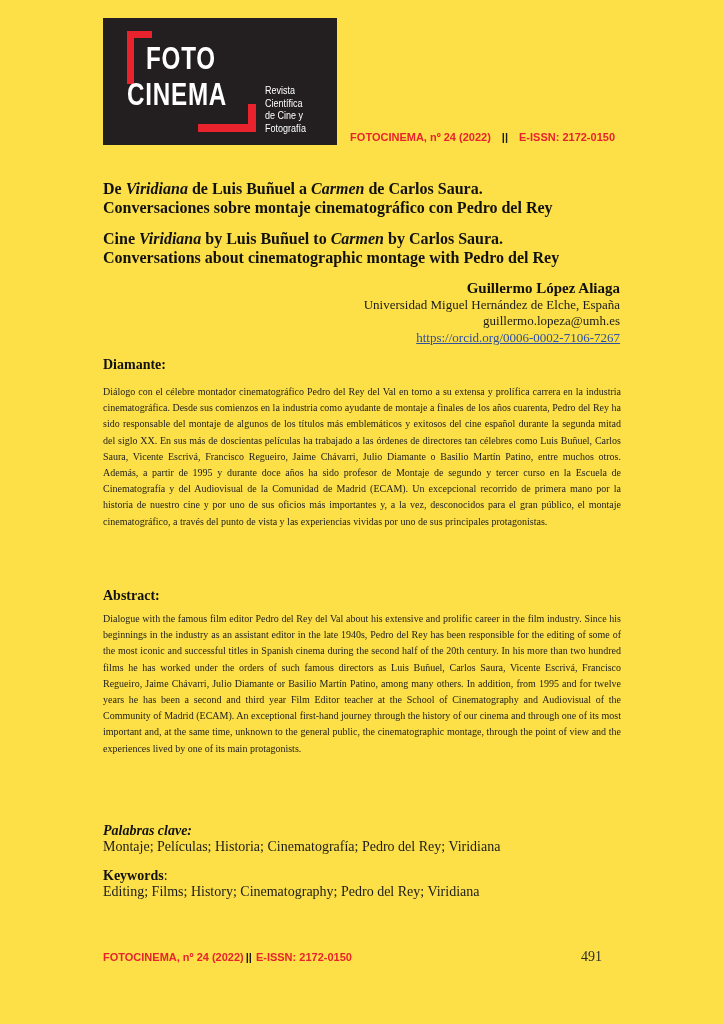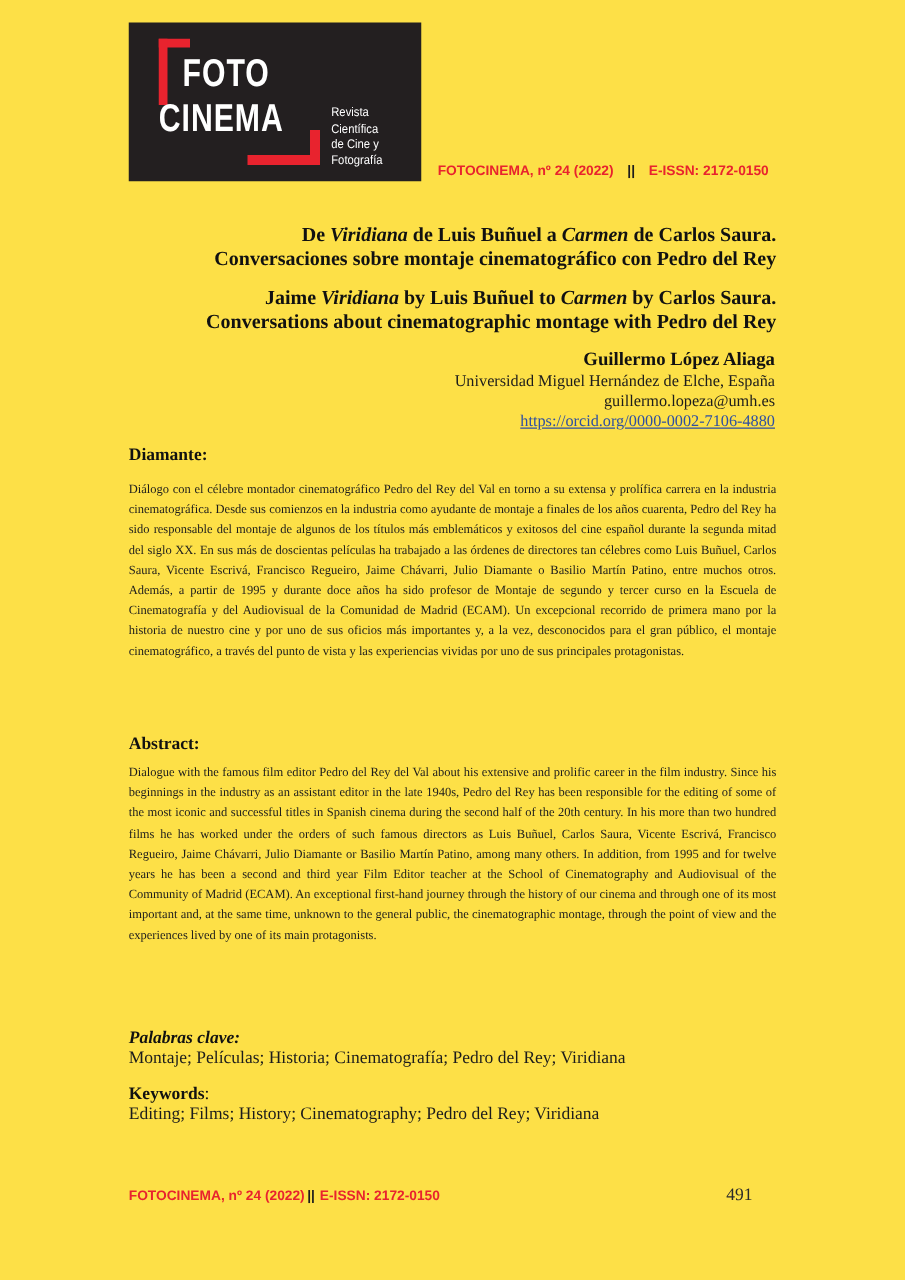--- a/index.html
+++ b/index.html
@@ -50,21 +50,21 @@
     display:flex; justify-content:space-between; align-items:baseline;
   }
   .footer-left {
     font-family:"Liberation Sans", sans-serif; font-size:11px; font-weight:700;
     color:var(--accent-red,#e8232e); white-space:nowrap;
   }
   .footer-left .sep { color:#1c1c1c; margin:0 4px 0 2px; }
   .page-number { font-size:14px; color:#2a2a2a; padding-right:18px; }
 
   
-  .title { position:absolute; left:103px; width:518px; text-align:right;
+  .title { position:absolute; left:103px; width:518px; text-align:left;
            font-size:16px; font-weight:700; line-height:19px; color:#111; }
   .title.es { top:179px; }
   .title.en { top:229px; }
 
   
   .author-block { position:absolute; top:280px; right:104px; text-align:right; }
   .author-name { font-size:15px; font-weight:700; line-height:17px; color:#111; }
   .author-line { font-size:13px; line-height:15.5px; color:#1c1c1c; }
   .orcid-link { font-size:13px; line-height:15.5px;
                 color:var(--link-blue,#2e4fa2); text-decoration:underline; }
@@ -106,29 +106,29 @@
 
   <div class="masthead">
     <span>FOTOCINEMA, nº 24 (2022)</span><span class="sep">||</span><span>E-ISSN: 2172-0150</span>
   </div>
 
   <div class="title es">
     <div><span>De </span><span style="font-style: italic;">Viridiana</span><span> de Luis Buñuel a </span><span style="font-style: italic;">Carmen</span><span> de Carlos Saura.</span></div>
     <div><span>Conversaciones sobre montaje cinematográfico con Pedro del Rey</span></div>
   </div>
   <div class="title en">
-    <div><span>Jaime </span><span style="font-style: italic;">Viridiana</span><span> by Luis Buñuel to </span><span style="font-style: italic;">Carmen</span><span> by Carlos Saura.</span></div>
+    <div><span>Cine </span><span style="font-style: italic;">Viridiana</span><span> by Luis Buñuel to </span><span style="font-style: italic;">Carmen</span><span> by Carlos Saura.</span></div>
     <div><span>Conversations about cinematographic montage with Pedro del Rey</span></div>
   </div>
 
   <div class="author-block">
     <div class="author-name">Guillermo López Aliaga</div>
     <div class="author-line">Universidad Miguel Hernández de Elche, España</div>
     <div class="author-line">guillermo.lopeza@umh.es</div>
-    <div><a href="#" class="orcid-link">https://orcid.org/0000-0002-7106-4880</a></div>
+    <div><a href="#" class="orcid-link">https://orcid.org/0006-0002-7106-7267</a></div>
   </div>
 
   <div class="sec-heading h-resumen">Diamante:</div>
   <div class="sec-body b-resumen">Diálogo con el célebre montador cinematográfico Pedro del Rey del Val en torno a su extensa y prolífica carrera en la industria cinematográfica. Desde sus comienzos en la industria como ayudante de montaje a finales de los años cuarenta, Pedro del Rey ha sido responsable del montaje de algunos de los títulos más emblemáticos y exitosos del cine español durante la segunda mitad del siglo XX. En sus más de doscientas películas ha trabajado a las órdenes de directores tan célebres como Luis Buñuel, Carlos Saura, Vicente Escrivá, Francisco Regueiro, Jaime Chávarri, Julio Diamante o Basilio Martín Patino, entre muchos otros. Además, a partir de 1995 y durante doce años ha sido profesor de Montaje de segundo y tercer curso en la Escuela de Cinematografía y del Audiovisual de la Comunidad de Madrid (ECAM). Un excepcional recorrido de primera mano por la historia de nuestro cine y por uno de sus oficios más importantes y, a la vez, desconocidos para el gran público, el montaje cinematográfico, a través del punto de vista y las experiencias vividas por uno de sus principales protagonistas.</div>
 
   <div class="sec-heading h-abstract">Abstract:</div>
   <div class="sec-body b-abstract">Dialogue with the famous film editor Pedro del Rey del Val about his extensive and prolific career in the film industry. Since his beginnings in the industry as an assistant editor in the late 1940s, Pedro del Rey has been responsible for the editing of some of the most iconic and successful titles in Spanish cinema during the second half of the 20th century. In his more than two hundred films he has worked under the orders of such famous directors as Luis Buñuel, Carlos Saura, Vicente Escrivá, Francisco Regueiro, Jaime Chávarri, Julio Diamante or Basilio Martín Patino, among many others. In addition, from 1995 and for twelve years he has been a second and third year Film Editor teacher at the School of Cinematography and Audiovisual of the Community of Madrid (ECAM). An exceptional first-hand journey through the history of our cinema and through one of its most important and, at the same time, unknown to the general public, the cinematographic montage, through the point of view and the experiences lived by one of its main protagonists.</div>
 
   <div class="sec-heading h-palabras">Palabras clave:</div>
   <div class="kw-body b-palabras">Montaje; Películas; Historia; Cinematografía; Pedro del Rey; Viridiana</div>

